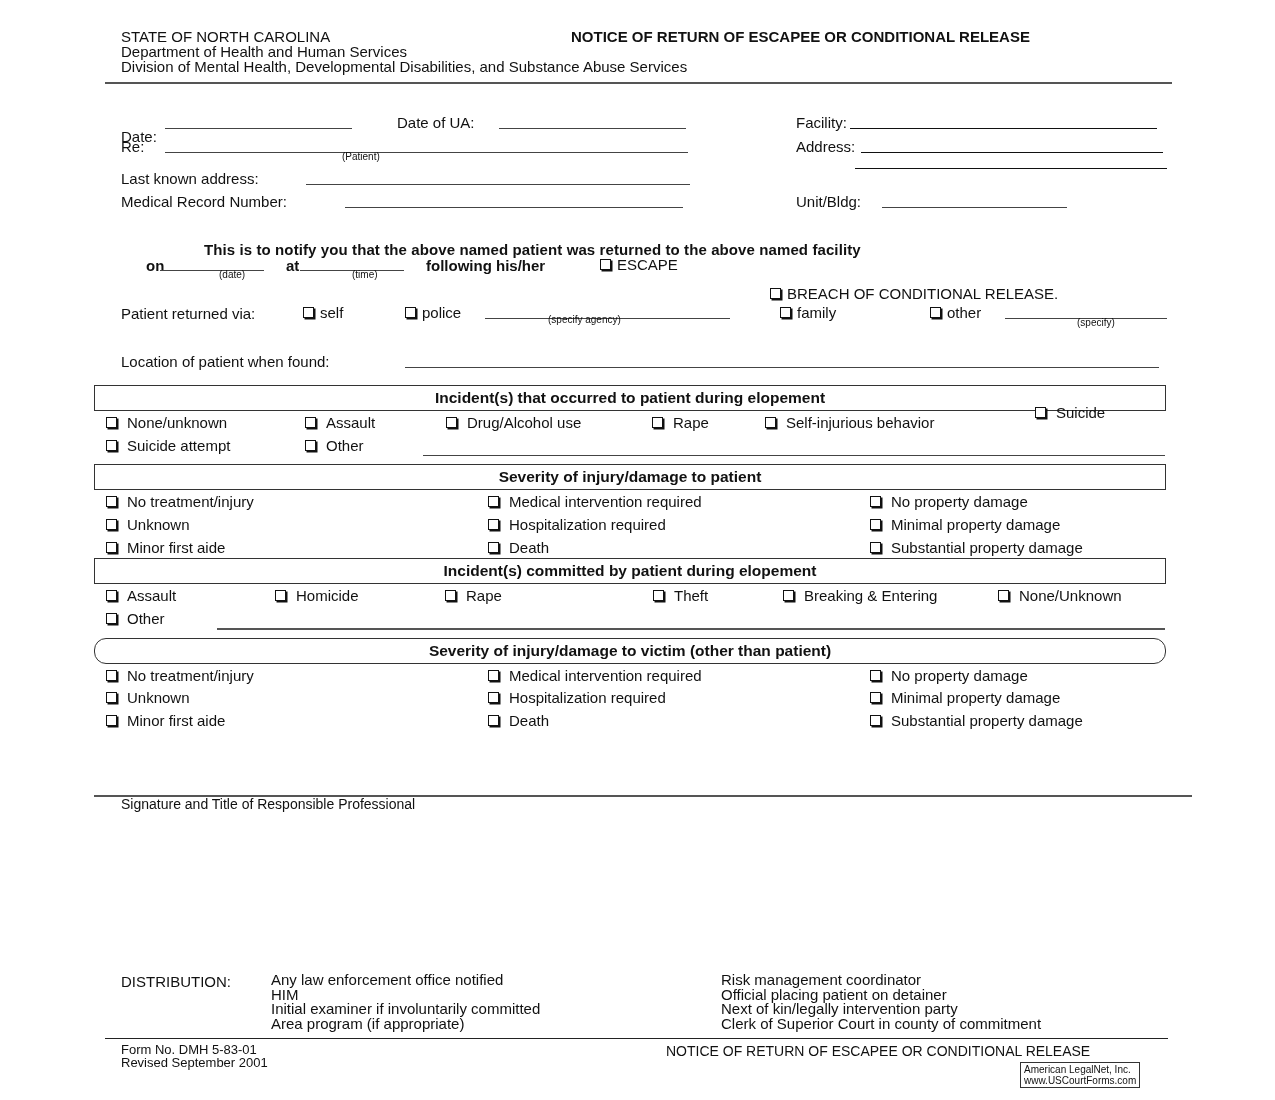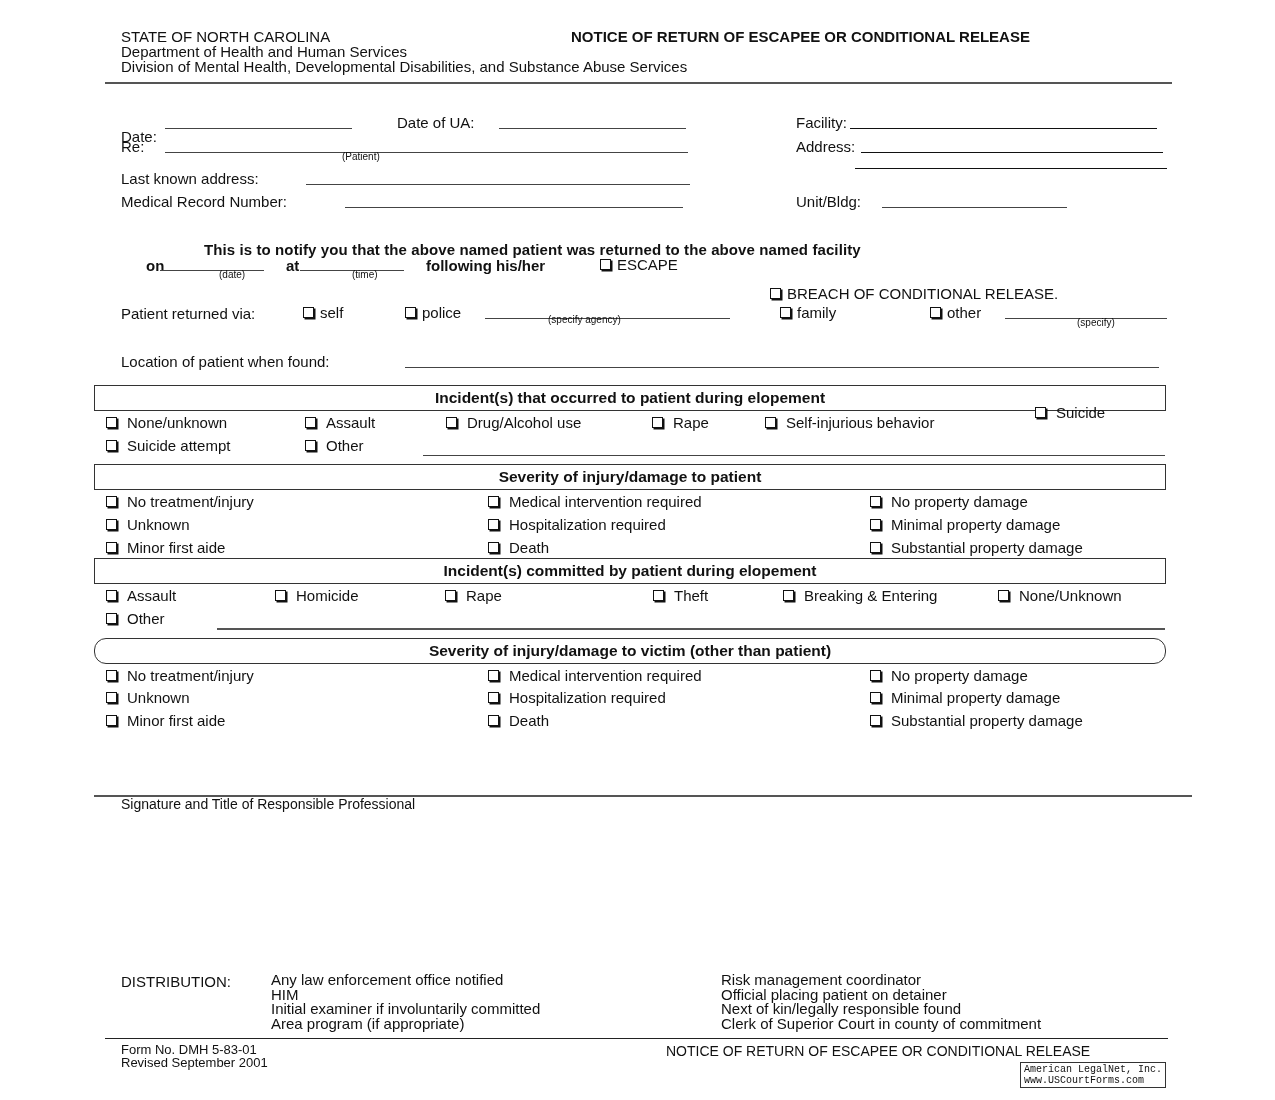--- a/index.html
+++ b/index.html
@@ -129,24 +129,24 @@
 <div class="abs t15" style="left:105px;top:973px;">DISTRIBUTION:</div>
 <div class="abs t15" style="left:255px;top:973px;line-height:14.5px;">
   <div>Any law enforcement office notified</div>
   <div>HIM</div>
   <div>Initial examiner if involuntarily committed</div>
   <div>Area program (if appropriate)</div>
 </div>
 <div class="abs t15" style="left:705px;top:973px;line-height:14.5px;">
   <div>Risk management coordinator</div>
   <div>Official placing patient on detainer</div>
-  <div>Next of kin/legally responsible found</div>
+  <div>Next of kin/legally intervention party</div>
   <div>Clerk of Superior Court in county of commitment</div>
 </div>
 <div class="hr" style="left:105px;top:1038px;width:1063px;border-top:1.5px solid #222;"></div>
 
 <div class="abs t13" style="left:105px;top:1043px;line-height:14px;text-align:center;">Form No. DMH 5-83-01</div>
 <div class="abs t13" style="left:105px;top:1056px;line-height:14px;">Revised September 2001</div>
 <div class="abs t14" style="left:650px;top:1043px;">NOTICE OF RETURN OF ESCAPEE OR CONDITIONAL RELEASE</div>
-<div class="stamp" style="left:1020px;top:1062px;font-family:Liberation Mono, monospace;">
+<div class="stamp" style="left:1020px;top:1062px;">
   <div>American LegalNet, Inc.</div>
   <div>www.USCourtForms.com</div>
 </div>
 
 </body></html>

